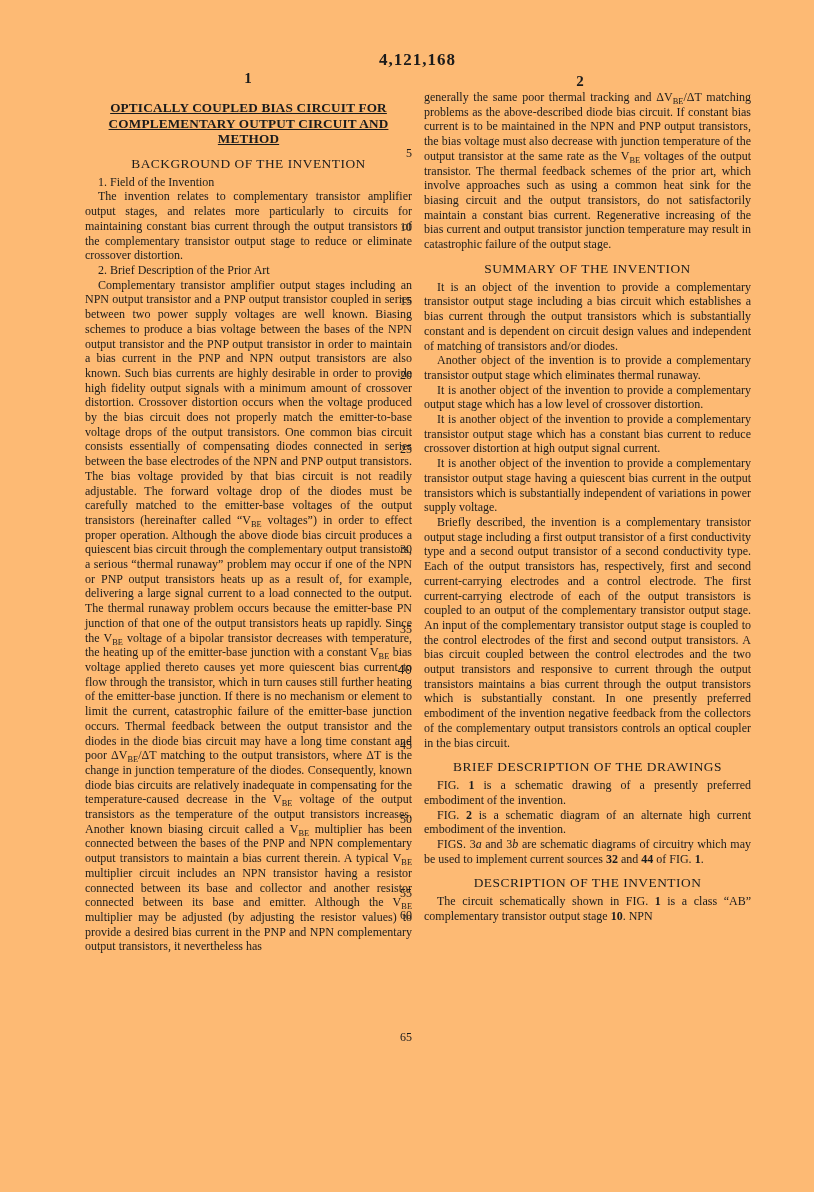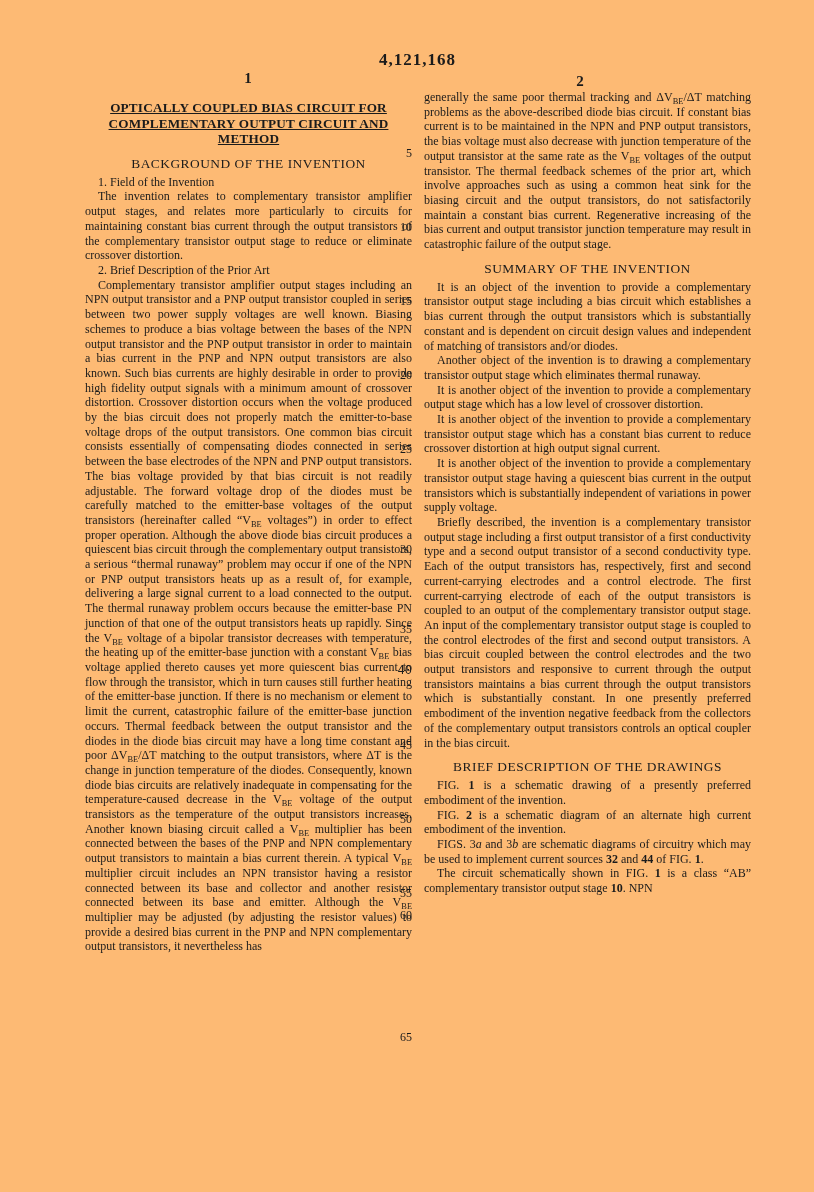--- a/index.html
+++ b/index.html
@@ -72,29 +72,30 @@
         <p class="para">2. Brief Description of the Prior Art</p>
         <p class="para">Complementary transistor amplifier output stages including an NPN output transistor and a PNP output transistor coupled in series between two power supply voltages are well known. Biasing schemes to produce a bias voltage between the bases of the NPN output transistor and the PNP output transistor in order to maintain a bias current in the PNP and NPN output transistors are also known. Such bias currents are highly desirable in order to provide high fidelity output signals with a minimum amount of crossover distortion. Crossover distortion occurs when the voltage produced by the bias circuit does not properly match the emitter-to-base voltage drops of the output transistors. One common bias circuit consists essentially of compensating diodes connected in series between the base electrodes of the NPN and PNP output transistors. The bias voltage provided by that bias circuit is not readily adjustable. The forward voltage drop of the diodes must be carefully matched to the emitter-base voltages of the output transistors (hereinafter called “V<sub>BE</sub> voltages”) in order to effect proper operation. Although the above diode bias circuit produces a quiescent bias circuit through the complementary output transistors, a serious “thermal runaway” problem may occur if one of the NPN or PNP output transistors heats up as a result of, for example, delivering a large signal current to a load connected to the output. The thermal runaway problem occurs because the emitter-base PN junction of that one of the output transistors heats up rapidly. Since the V<sub>BE</sub> voltage of a bipolar transistor decreases with temperature, the heating up of the emitter-base junction with a constant V<sub>BE</sub> bias voltage applied thereto causes yet more quiescent bias current to flow through the transistor, which in turn causes still further heating of the emitter-base junction. If there is no mechanism or element to limit the current, catastrophic failure of the emitter-base junction occurs. Thermal feedback between the output transistor and the diodes in the diode bias circuit may have a long time constant and poor ΔV<sub>BE</sub>/ΔT matching to the output transistors, where ΔT is the change in junction temperature of the diodes. Consequently, known diode bias circuits are relatively inadequate in compensating for the temperature-caused decrease in the V<sub>BE</sub> voltage of the output transistors as the temperature of the output transistors increases. Another known biasing circuit called a V<sub>BE</sub> multiplier has been connected between the bases of the PNP and NPN complementary output transistors to maintain a bias current therein. A typical V<sub>BE</sub> multiplier circuit includes an NPN transistor having a resistor connected between its base and collector and another resistor connected between its base and emitter. Although the V<sub>BE</sub> multiplier may be adjusted (by adjusting the resistor values) to provide a desired bias current in the PNP and NPN complementary output transistors, it nevertheless has</p>
       </div>
   </div>
 
   <div class="column col-right">
     <div>
         <p class="para noindent">generally the same poor thermal tracking and ΔV<sub>BE</sub>/ΔT matching problems as the above-described diode bias circuit. If constant bias current is to be maintained in the NPN and PNP output transistors, the bias voltage must also decrease with junction temperature of the output transistor at the same rate as the V<sub>BE</sub> voltages of the output transistor. The thermal feedback schemes of the prior art, which involve approaches such as using a common heat sink for the biasing circuit and the output transistors, do not satisfactorily maintain a constant bias current. Regenerative increasing of the bias current and output transistor junction temperature may result in catastrophic failure of the output stage.</p>
         <h3 class="sec-heading">SUMMARY OF THE INVENTION</h3>
         <p class="para">It is an object of the invention to provide a complementary transistor output stage including a bias circuit which establishes a bias current through the output transistors which is substantially constant and is dependent on circuit design values and independent of matching of transistors and/or diodes.</p>
-        <p class="para">Another object of the invention is to drawing a complementary transistor output stage which eliminates thermal runaway.</p>
+        <p class="para">Another object of the invention is to provide a complementary transistor output stage which eliminates thermal runaway.</p>
         <p class="para">It is another object of the invention to provide a complementary output stage which has a low level of crossover distortion.</p>
         <p class="para">It is another object of the invention to provide a complementary transistor output stage which has a constant bias current to reduce crossover distortion at high output signal current.</p>
         <p class="para">It is another object of the invention to provide a complementary transistor output stage having a quiescent bias current in the output transistors which is substantially independent of variations in power supply voltage.</p>
         <p class="para">Briefly described, the invention is a complementary transistor output stage including a first output transistor of a first conductivity type and a second output transistor of a second conductivity type. Each of the output transistors has, respectively, first and second current-carrying electrodes and a control electrode. The first current-carrying electrode of each of the output transistors is coupled to an output of the complementary transistor output stage. An input of the complementary transistor output stage is coupled to the control electrodes of the first and second output transistors. A bias circuit coupled between the control electrodes and the two output transistors and responsive to current through the output transistors maintains a bias current through the output transistors which is substantially constant. In one presently preferred embodiment of the invention negative feedback from the collectors of the complementary output transistors controls an optical coupler in the bias circuit.</p>
         <h3 class="sec-heading">BRIEF DESCRIPTION OF THE DRAWINGS</h3>
         <p class="para">FIG. <b>1</b> is a schematic drawing of a presently preferred embodiment of the invention.</p>
         <p class="para">FIG. <b>2</b> is a schematic diagram of an alternate high current embodiment of the invention.</p>
         <p class="para">FIGS. 3<i>a</i> and 3<i>b</i> are schematic diagrams of circuitry which may be used to implement current sources <b>32</b> and <b>44</b> of FIG. <b>1</b>.</p>
+        <h3 class="sec-heading">DESCRIPTION OF THE INVENTION</h3>
         <p class="para">The circuit schematically shown in FIG. <b>1</b> is a class “AB” complementary transistor output stage <b>10</b>. NPN</p>
       </div>
   </div>
 
   <div id="gutter-host">
       <span class="gutter-num" style="top: 146px;">5</span>
       <span class="gutter-num" style="top: 220px;">10</span>
       <span class="gutter-num" style="top: 294px; text-align: right;">15</span>
       <span class="gutter-num" style="top: 368px;">20</span>
       <span class="gutter-num" style="top: 442px;">25</span>

